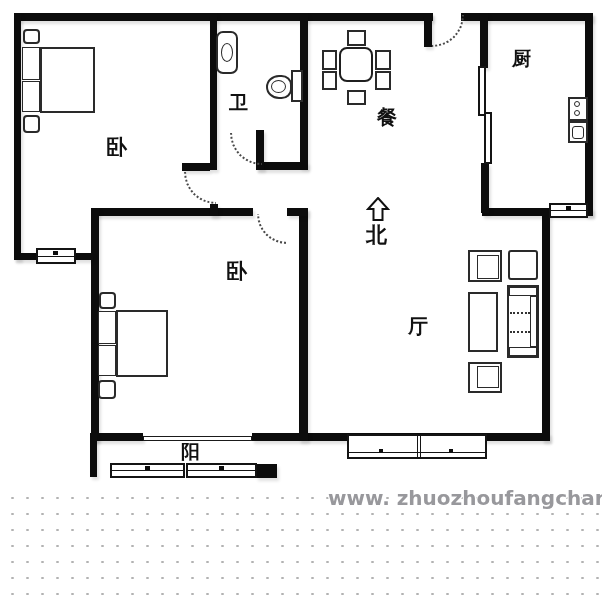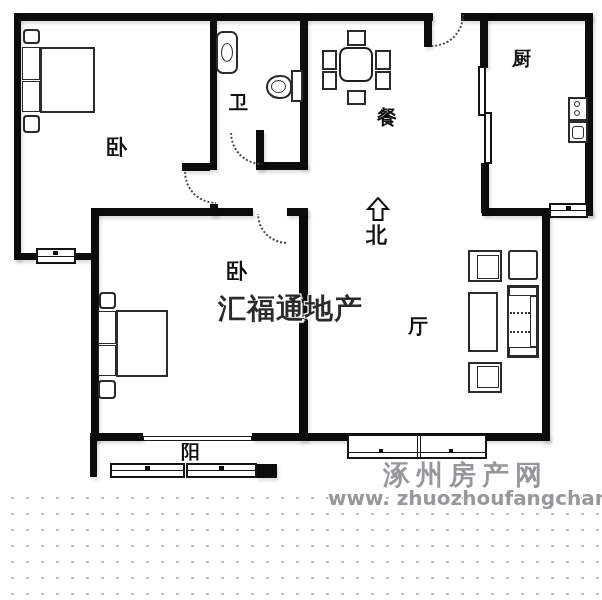--- a/index.html
+++ b/index.html
@@ -171,17 +171,15 @@
   <div class="rlabel" style="left:366px;top:225px;font-size:21px;">北</div>
 
   <div class="rlabel" style="left:106px;top:137px;font-size:21px;">卧</div>
   <div class="rlabel" style="left:229px;top:93px;font-size:19px;">卫</div>
   <div class="rlabel" style="left:377px;top:107px;font-size:20px;">餐</div>
   <div class="rlabel" style="left:512px;top:49px;font-size:19px;">厨</div>
   <div class="rlabel" style="left:226px;top:261px;font-size:21px;">卧</div>
   <div class="rlabel" style="left:408px;top:316px;font-size:20px;">厅</div>
   <div class="rlabel" style="left:181px;top:442px;font-size:19px;">阳</div>
 
-  <div class="wm-center">汇福通地产</div>
-  <div class="wm-site">涿州房产网</div>
   <div class="wm-url">www. zhuozhoufangchan. com</div>
 
 </div>
 
 </body></html>

